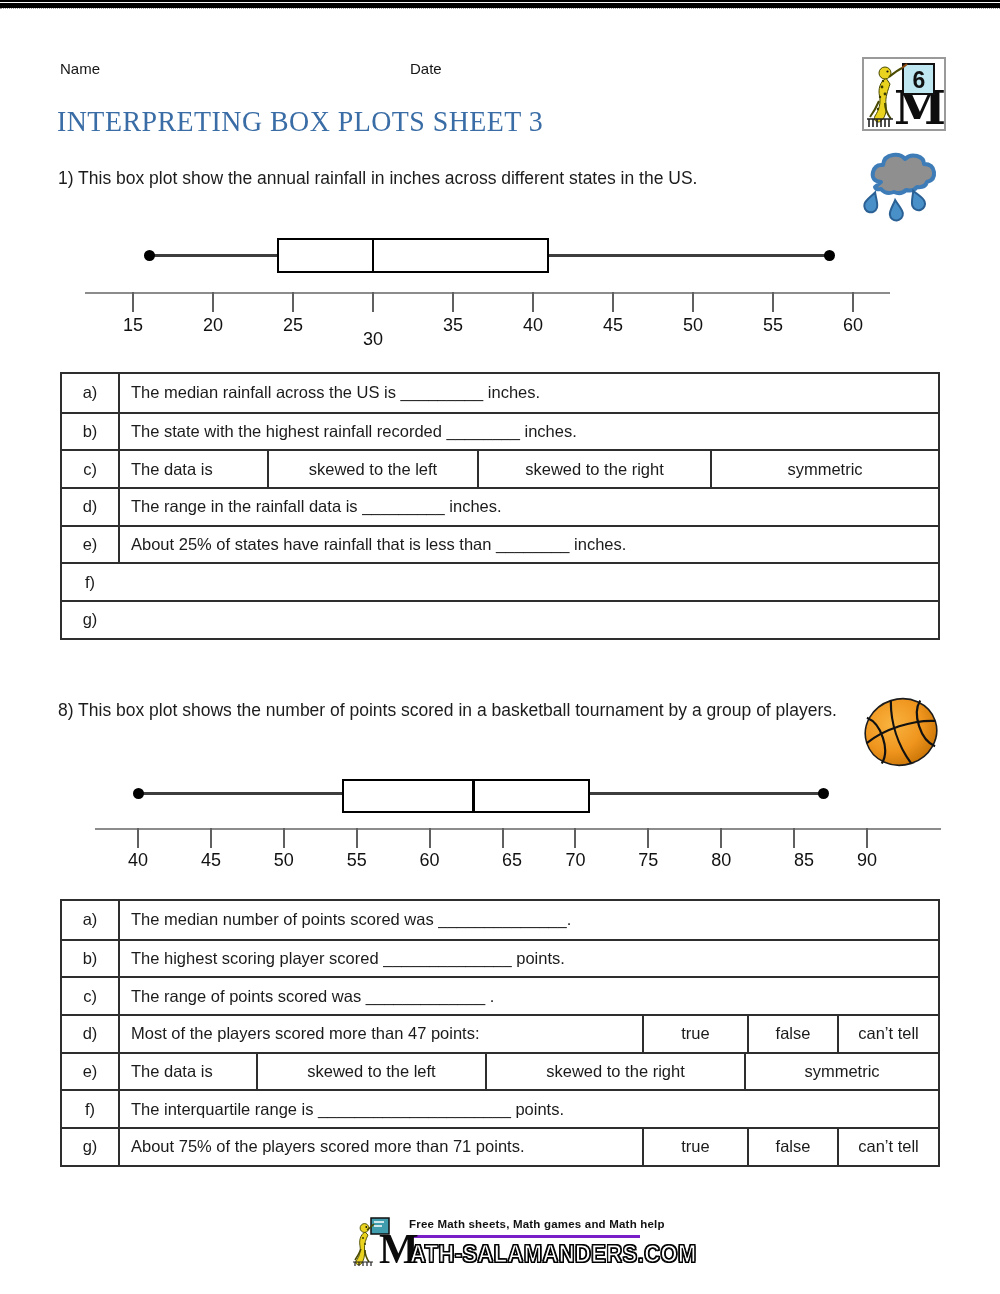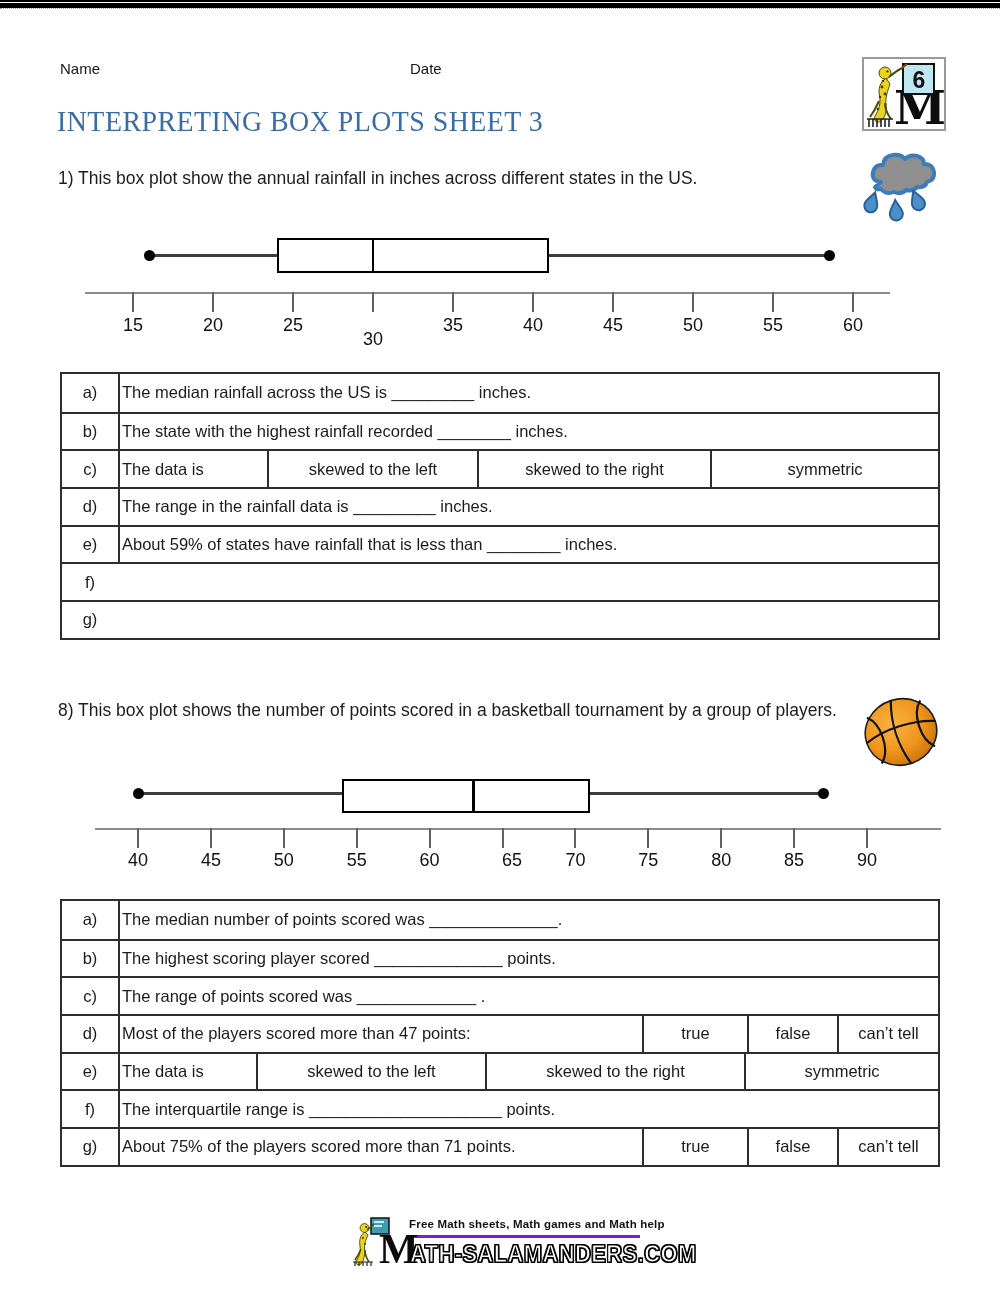--- a/index.html
+++ b/index.html
@@ -35,21 +35,21 @@
   .median{position:absolute;width:2.5px;background:#000;}
   .dot{position:absolute;width:11px;height:11px;border-radius:50%;background:#000;}
 
   
   .sheet-table{position:absolute;left:60px;width:880px;border:2px solid #2e2e2e;box-sizing:border-box;background:#fff;}
   .t-row{display:grid;height:37.7px;box-sizing:border-box;border-top:2px solid #2e2e2e;}
   .t-row:first-child{border-top:none;}
   .t-row > div{display:flex;align-items:center;font-size:16.5px;box-sizing:border-box;overflow:hidden;white-space:nowrap;}
   .t-row > div + div{border-left:2px solid #2e2e2e;}
   .letter-cell{justify-content:center;}
-  .lead-cell{padding-left:2px;}
+  .lead-cell{padding-left:11px;}
   .opt-cell{justify-content:center;}
 
   
   #footer{position:absolute;left:325px;top:1210px;width:360px;height:80px;}
   #footer .tagline{position:absolute;left:84px;top:8px;font-size:11.5px;font-weight:bold;letter-spacing:.2px;color:#121212;white-space:nowrap;}
   #footer .rule{position:absolute;left:83px;top:25px;width:232px;height:3px;}
   #footer .site-initial{position:absolute;left:54px;top:18px;font-family:"Liberation Serif",serif;font-weight:bold;font-size:42px;line-height:42px;color:#0b0b0b;}
   #footer .site-text{position:absolute;left:85px;top:31px;font-size:23px;font-weight:bold;letter-spacing:.5px;color:#fff;
       -webkit-text-stroke:1.1px #000;text-shadow:1px 1px 0 #000,-1px -1px 0 #000,1px -1px 0 #000,-1px 1px 0 #000;
       transform:scaleX(.95);transform-origin:left top;white-space:nowrap;}
@@ -146,21 +146,21 @@
       <div class="opt-cell">skewed to the left</div>
       <div class="opt-cell">skewed to the right</div>
       <div class="opt-cell">symmetric</div>
     </div>
     <div class="t-row" style="grid-template-columns: 56px 1fr;">
       <div class="letter-cell">d)</div>
       <div class="lead-cell">The range in the rainfall data is _________ inches.</div>
     </div>
     <div class="t-row" style="grid-template-columns: 56px 1fr;">
       <div class="letter-cell">e)</div>
-      <div class="lead-cell">About 59% of states have rainfall that is less than ________ inches.</div>
+      <div class="lead-cell">About 25% of states have rainfall that is less than ________ inches.</div>
     </div>
     <div class="t-row" style="grid-template-columns: 56px 1fr;">
       <div class="letter-cell">f)</div>
     </div>
     <div class="t-row" style="grid-template-columns: 56px 1fr;">
       <div class="letter-cell">g)</div>
     </div>
   </div>
 
 <div id="q2" class="question">8) This box plot shows the number of points scored in a basketball tournament by a group of players.</div>
@@ -198,21 +198,21 @@
     <div class="ticklabel" style="left: 369.6px; top: 86px;">60</div>
     <div class="tick" style="left: 441.5px; top: 64px; height: 20px;"></div>
     <div class="ticklabel" style="left: 452px; top: 86px;">65</div>
     <div class="tick" style="left: 514.4px; top: 64px; height: 20px;"></div>
     <div class="ticklabel" style="left: 515.4px; top: 86px;">70</div>
     <div class="tick" style="left: 587.3px; top: 64px; height: 20px;"></div>
     <div class="ticklabel" style="left: 588.3px; top: 86px;">75</div>
     <div class="tick" style="left: 660.2px; top: 64px; height: 20px;"></div>
     <div class="ticklabel" style="left: 661.2px; top: 86px;">80</div>
     <div class="tick" style="left: 733.1px; top: 64px; height: 20px;"></div>
-    <div class="ticklabel" style="left: 734.1px; top: 86px;">85</div>
+    <div class="ticklabel" style="left: 734.1px; top: 86px; text-align: right;">85</div>
     <div class="tick" style="left: 806px; top: 64px; height: 20px;"></div>
     <div class="ticklabel" style="left: 807px; top: 86px;">90</div>
     <div class="whisker" style="left: 78px; width: 685.26px; top: 28px;"></div>
     <div class="dot" style="left: 72.5px; top: 23.5px;"></div>
     <div class="dot" style="left: 757.76px; top: 23.5px;"></div>
     <div class="bpbox" style="left: 282.12px; width: 247.86px; top: 15px; height: 34px;"></div>
     <div class="median" style="left: 412.09px; top: 15px; height: 34px;"></div>
   </div>
 
 <div id="table1" class="sheet-table" style="top:899px">

